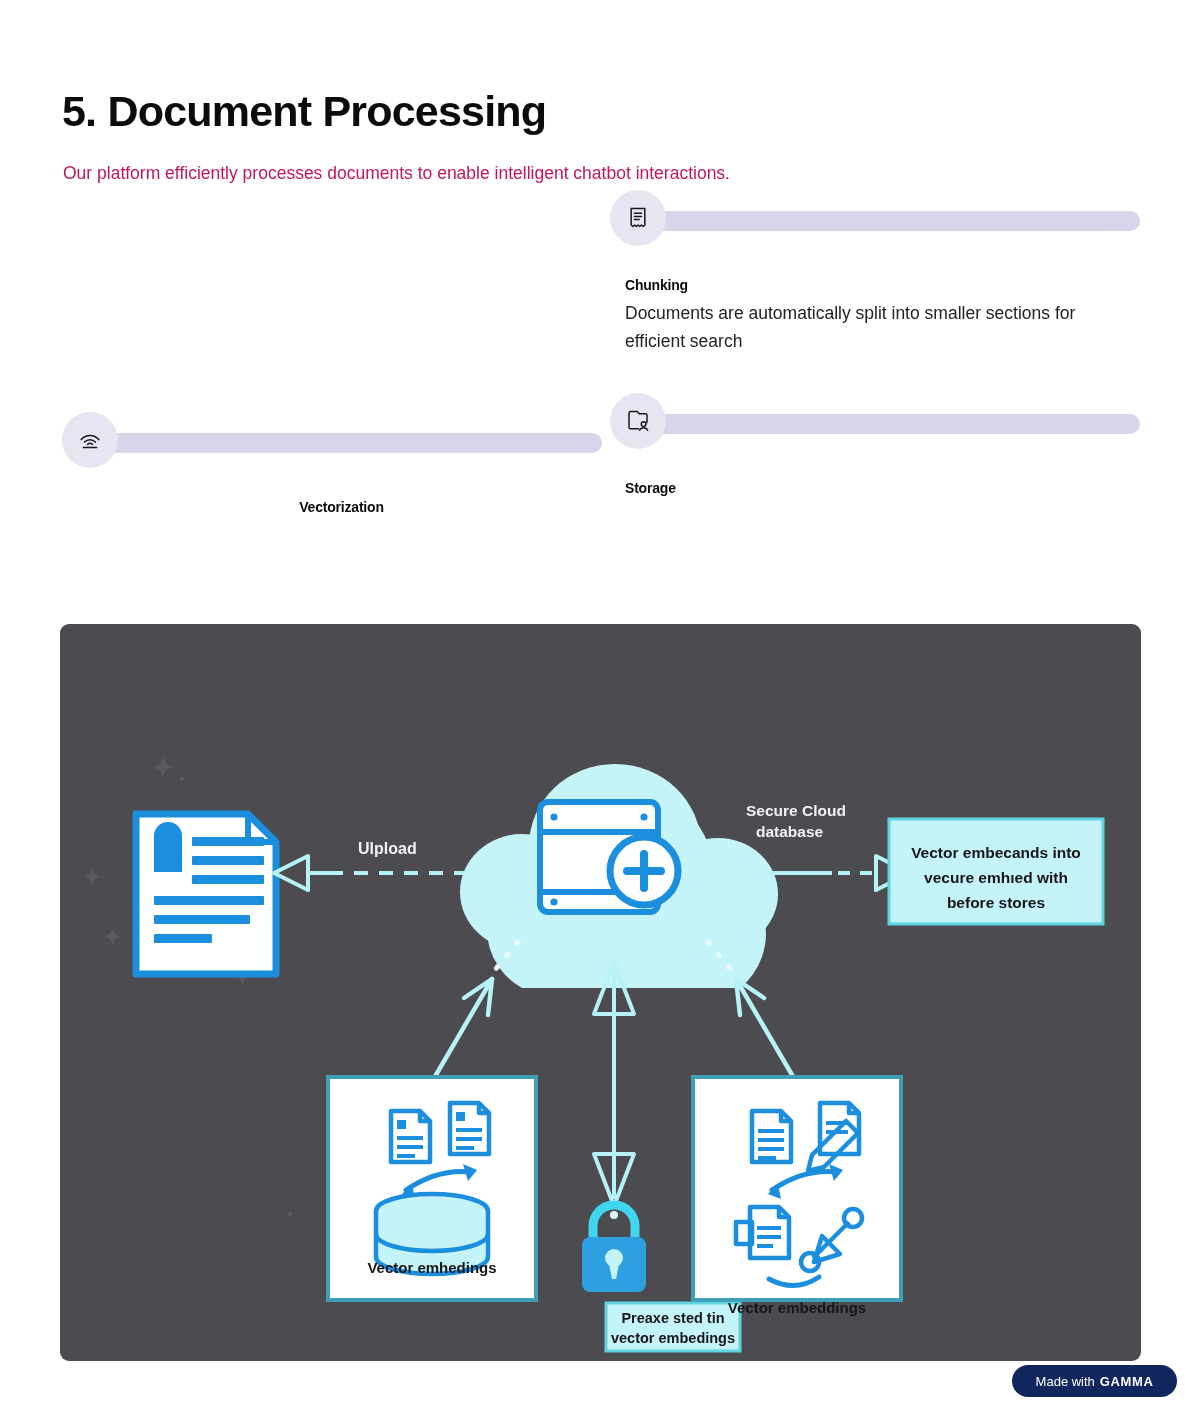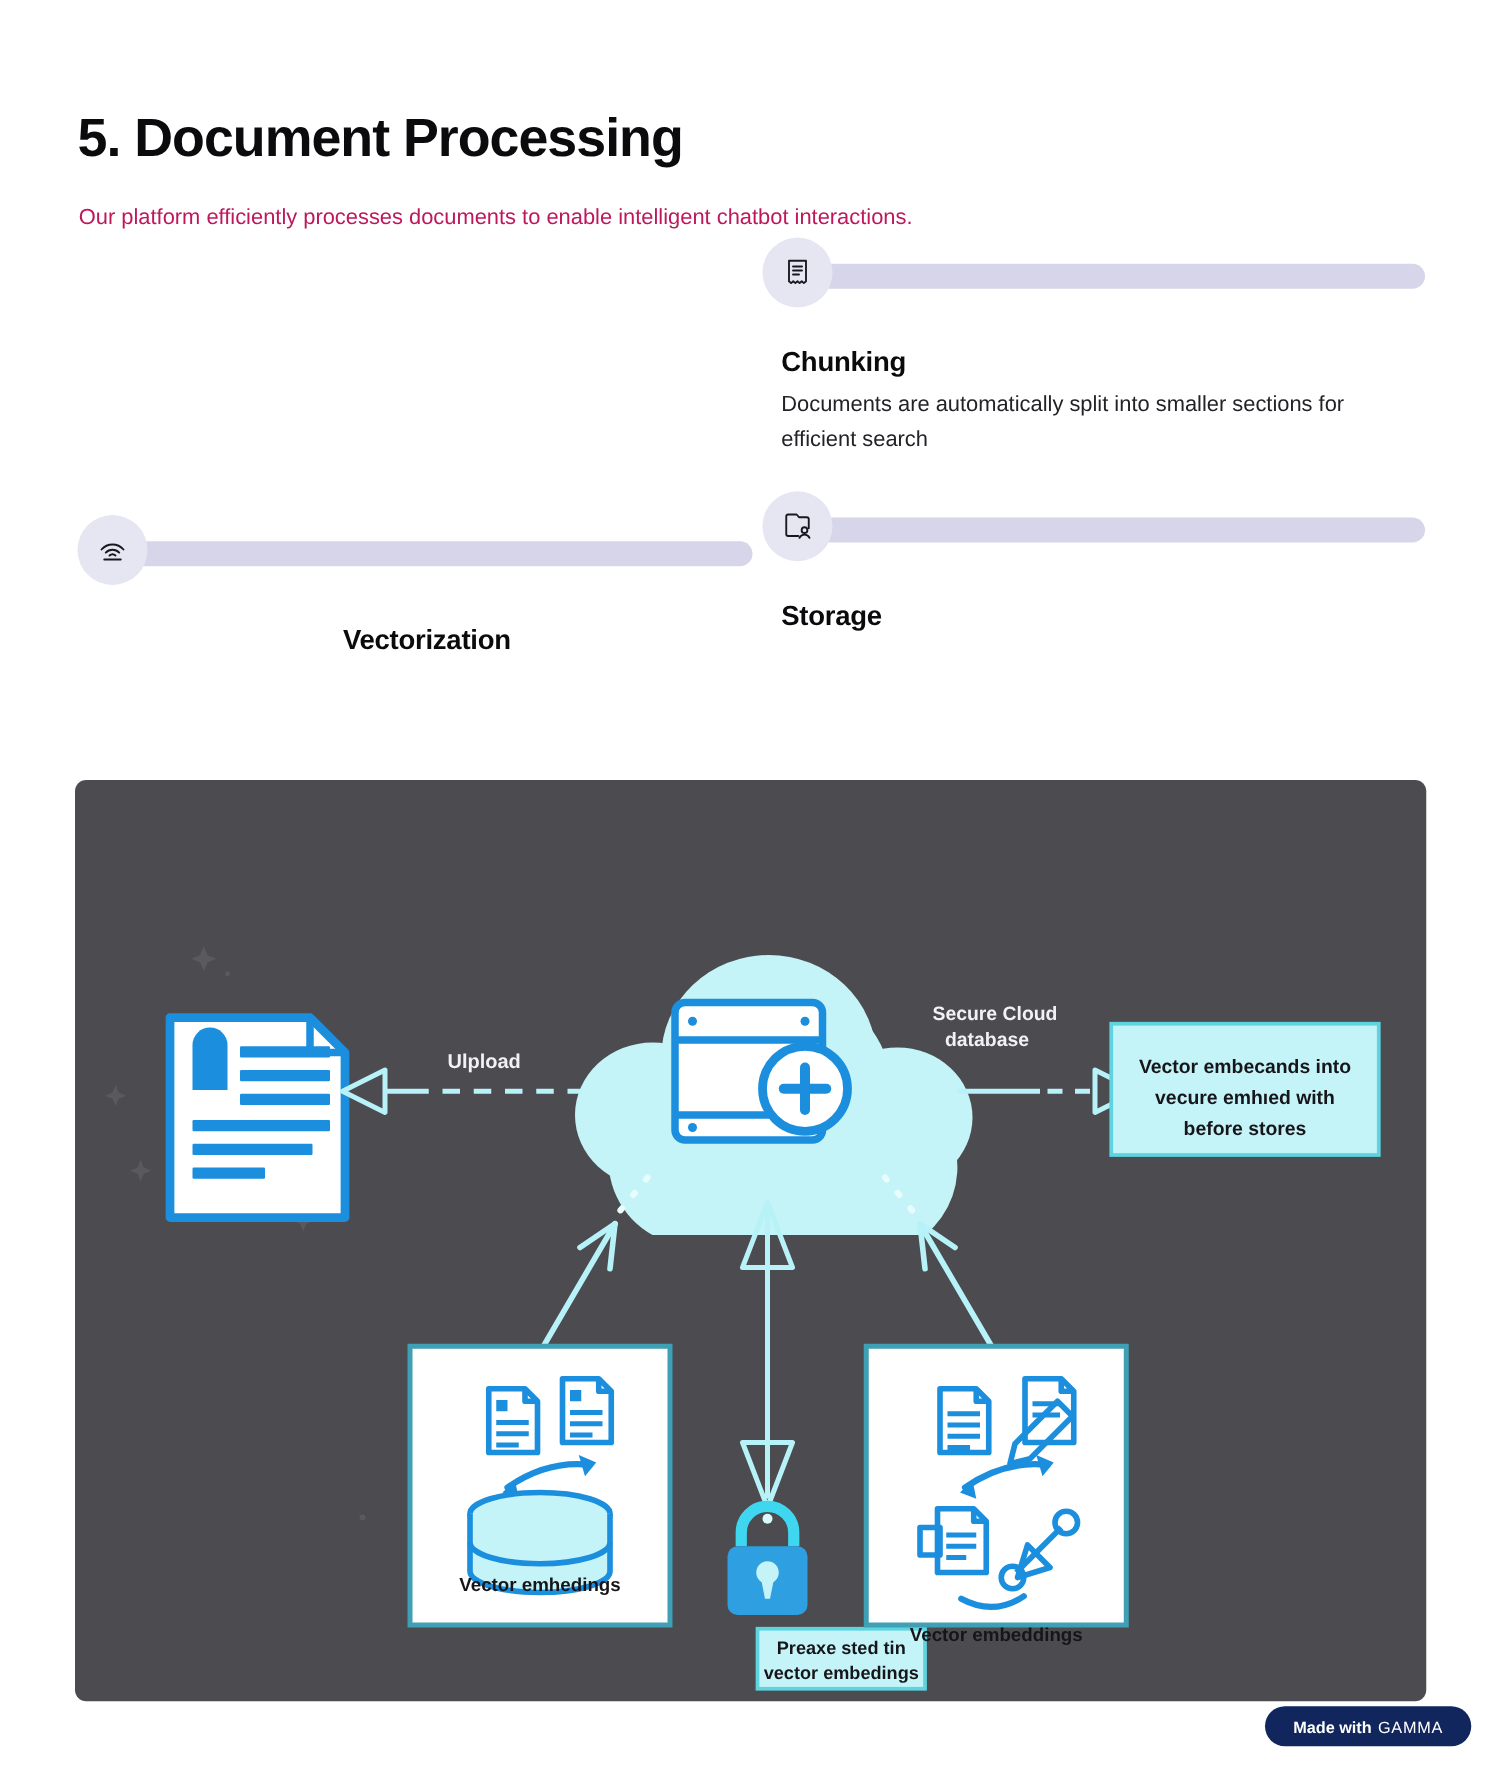--- a/index.html
+++ b/index.html
@@ -75,21 +75,21 @@
     border-radius: 50%;
     background: #e6e5f2;
     display: flex;
     align-items: center;
     justify-content: center;
     z-index: 2;
   }
   .icon-circle svg { display: block; }
 
   .f-title {
-    font-size: 22px;
+    font-size: 14px;
     font-weight: 700;
     color: #0b0b0d;
     letter-spacing: -0.2px;
     margin: 27px 0 0 19px;
   }
   .f-desc {
     font-size: 17.5px;
     font-weight: 400;
     color: #232327;
     line-height: 1.62;
@@ -121,22 +121,22 @@
     height: 32px;
     background: #11265c;
     border-radius: 16px;
     display: flex;
     align-items: center;
     justify-content: center;
     gap: 5px;
     color: #ffffff;
     font-size: 13px;
   }
-  .gamma-badge .g-word { font-weight: 700; }
-  .gamma-badge .g-brand { font-weight: 400; letter-spacing: 0.6px; }
+  .gamma-badge .g-word { font-weight: 400; }
+  .gamma-badge .g-brand { font-weight: 700; letter-spacing: 0.6px; }
 </style>
 </head>
 <body>
 
 <h1 class="page-title">5. Document Processing</h1>
 <p class="page-subtitle">Our platform efficiently processes documents to enable intelligent chatbot interactions.</p>
 
 <div class="features">
 
 

